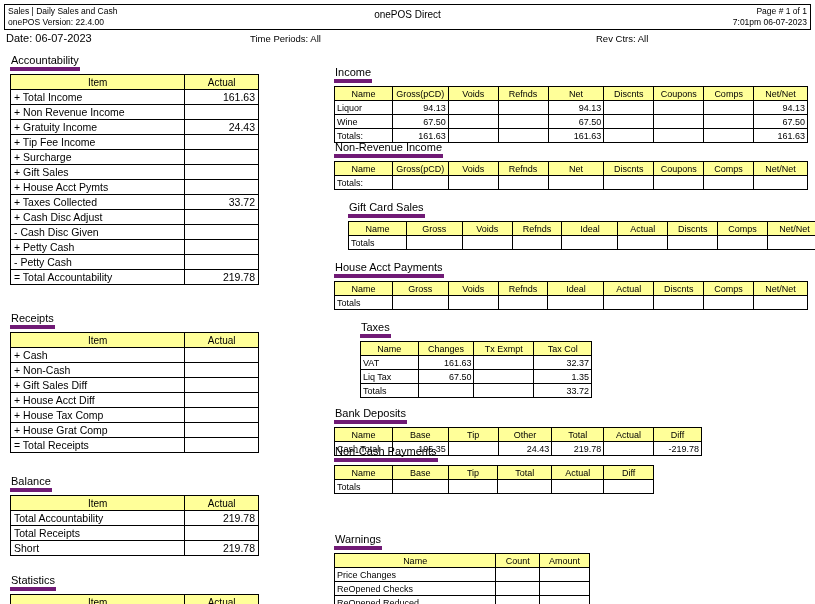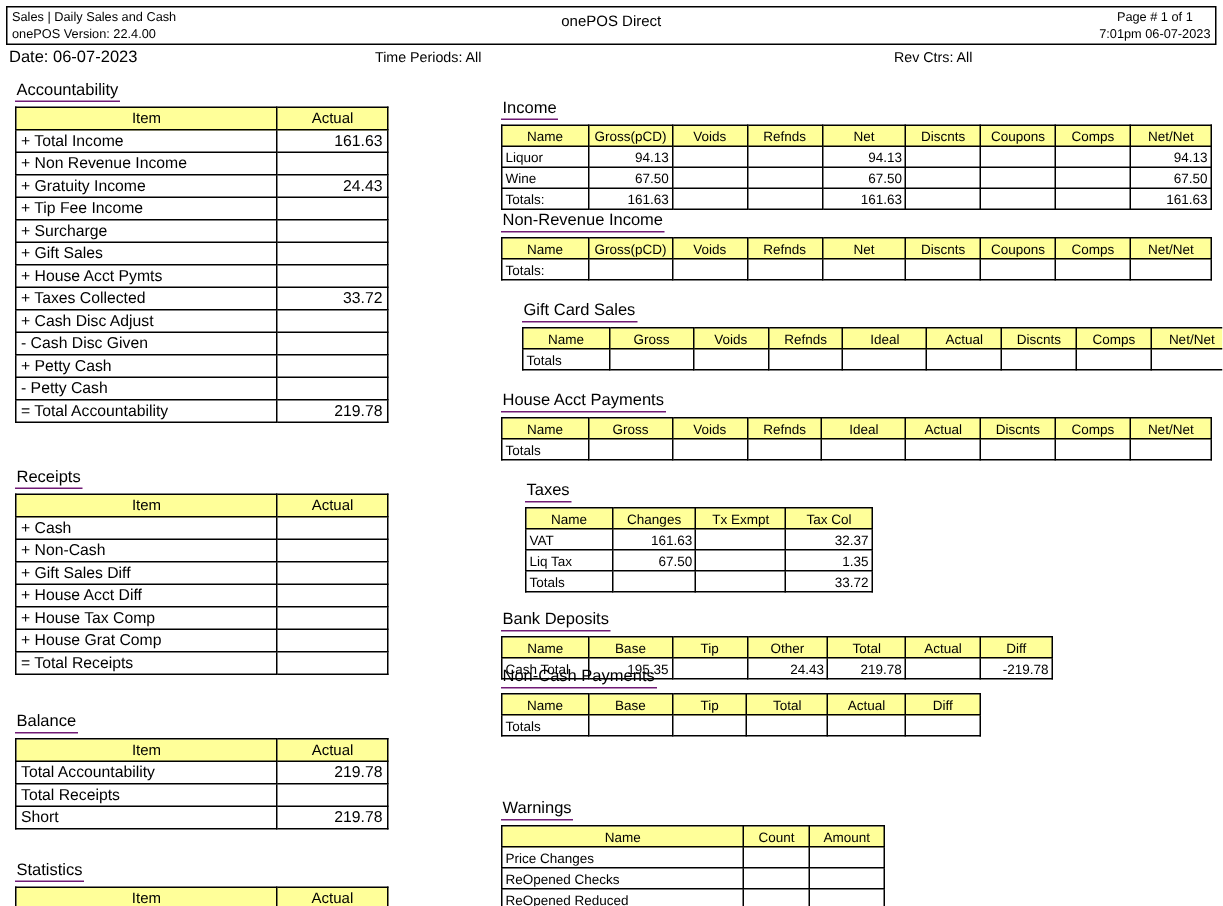--- a/index.html
+++ b/index.html
@@ -29,38 +29,38 @@
     font-size: 8.5px; line-height: 11px;
   }
   .hdr-center {
     position: absolute; left: 0; right: 0; top: 4px;
     text-align: center;
     font-size: 10px;
     font-weight: normal;
   }
   .hdr-right {
     position: absolute; right: 3px; top: 1px;
-    text-align: center;
+    text-align: right;
     font-size: 8.5px; line-height: 11px;
   }
   .subhdr {
     position: absolute;
     top: 32px; left: 6px; right: 6px;
     height: 14px;
     font-size: 11px;
   }
   .subhdr .sh-date { position: absolute; left: 0; top: 0; }
   .subhdr .sh-tp { position: absolute; left: 244px; top: 1px; font-size: 9.5px; }
   .subhdr .sh-rc { position: absolute; left: 590px; top: 1px; font-size: 9.5px; }
 
   
   .sect-title {
     font-size: 11px;
     color: #000;
-    border-bottom: 1px solid #701a75;
+    border-bottom: 4px solid #701a75;
     display: inline-block;
     padding: 0 1px 0 1px;
     line-height: 13px;
     white-space: nowrap;
   }
   .abs { position: absolute; }
 
   
   table.grid {
     border-collapse: collapse;
@@ -404,21 +404,21 @@
           <td class="num"></td>
           <td class="num"></td>
           <td class="num"></td>
           <td class="num"></td>
           <td class="num"></td>
         </tr>
       </tbody>
     </table>
   </div>
 
-  <div class="abs" style="left:338px; top:317px;padding-left:12px;">
+  <div class="abs" style="left:348px; top:317px;padding-left:12px;">
     <div class="sect-title">Taxes</div>
     <table class="grid small" style="width:232px; margin-top:3px;">
       <thead>
         <tr>
           <th style="width:58px;">Name</th>
           <th style="width:56px;">Changes</th>
           <th style="width:60px;">Tx Exmpt</th>
           <th style="width:58px;">Tax Col</th>
         </tr>
       </thead>

